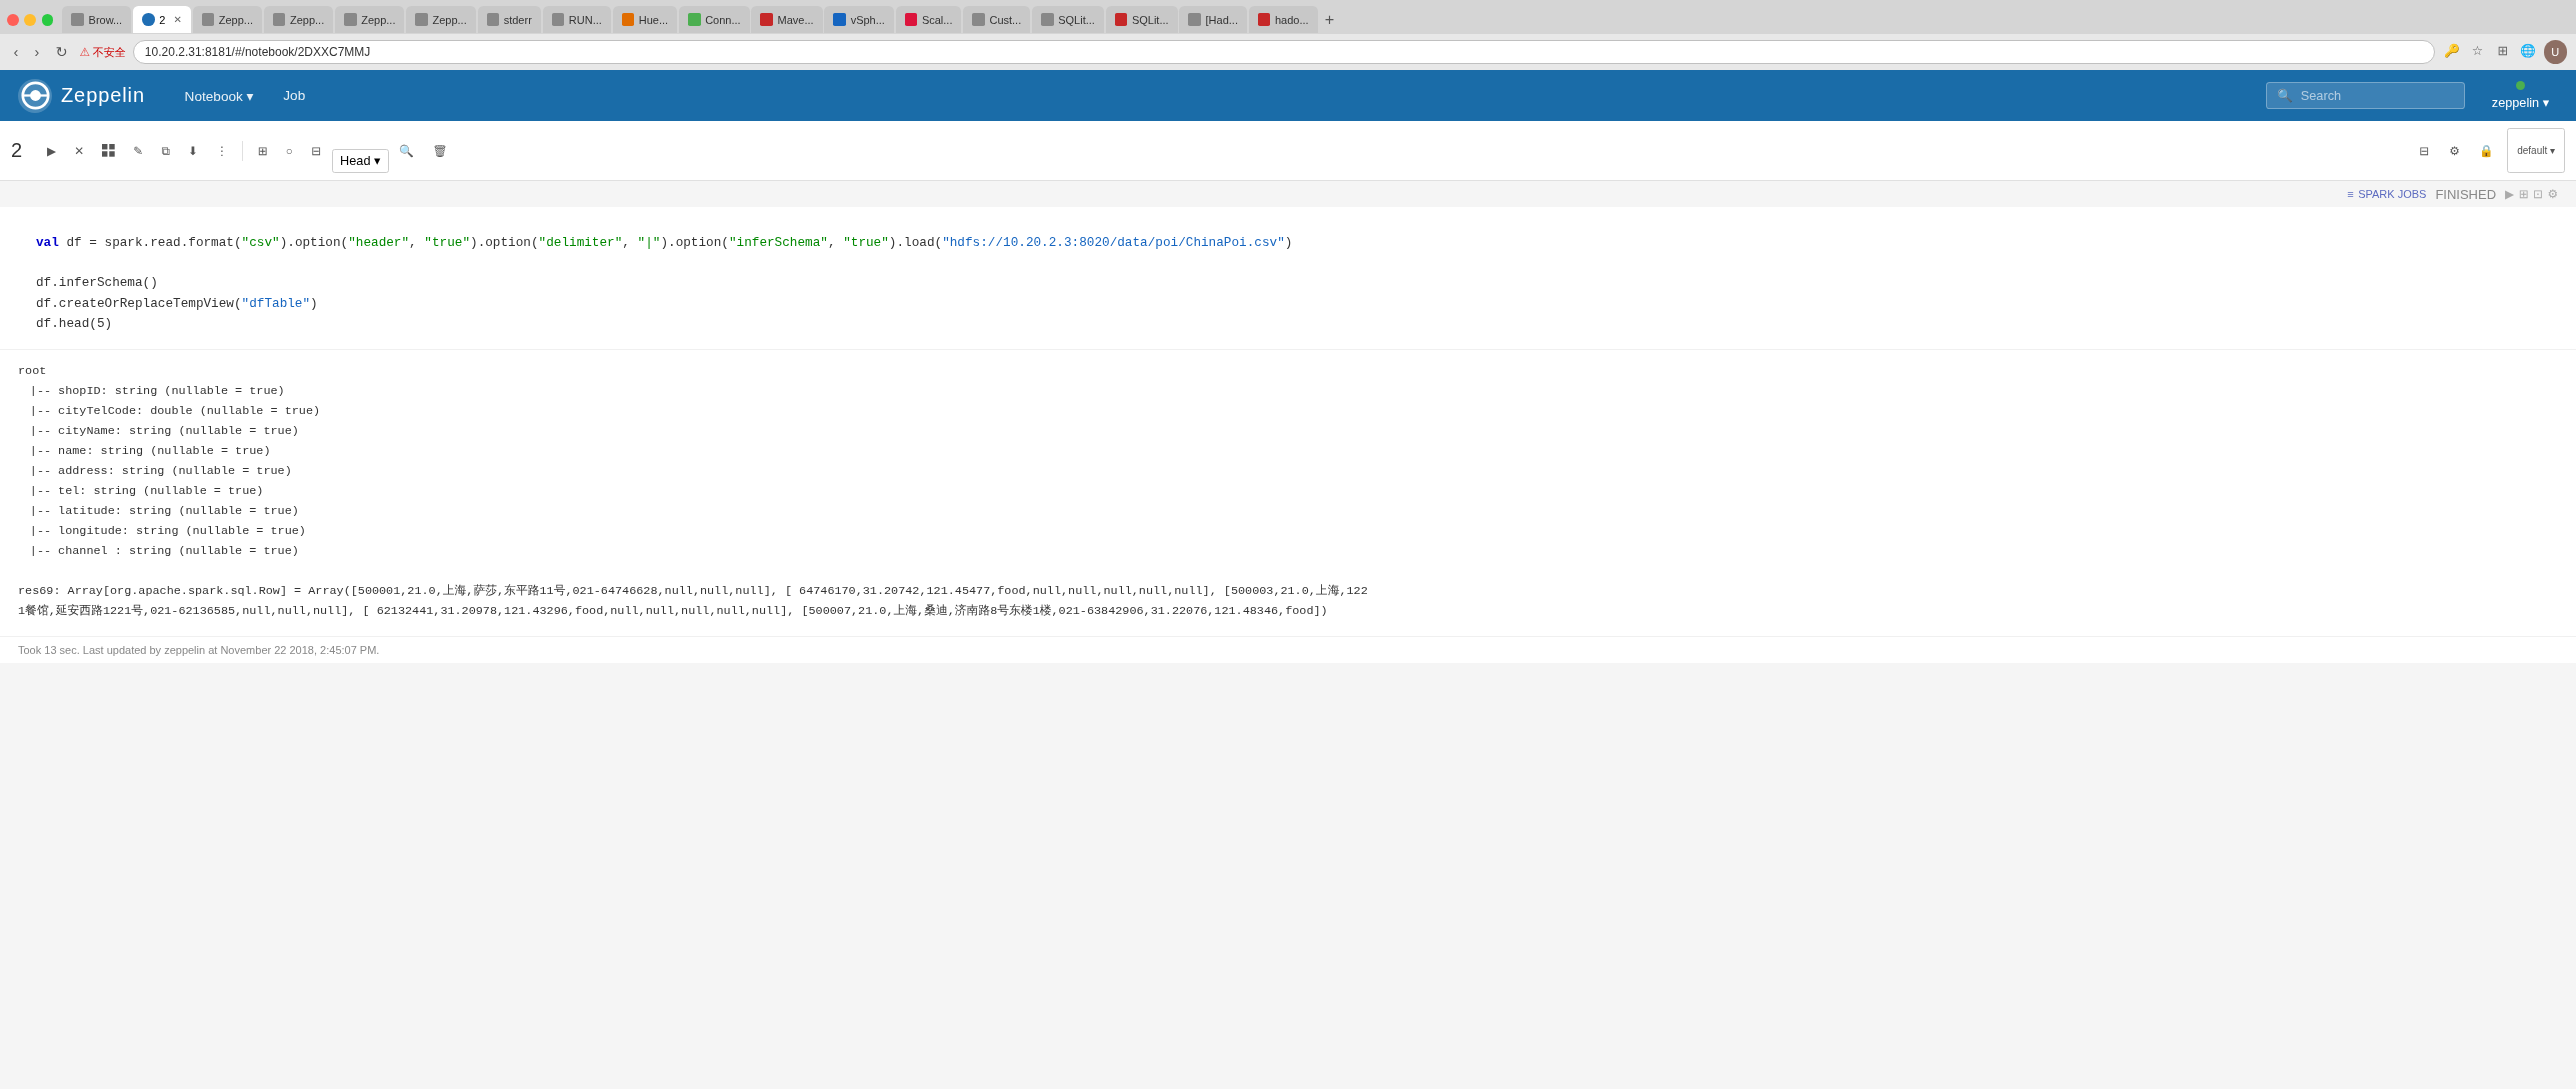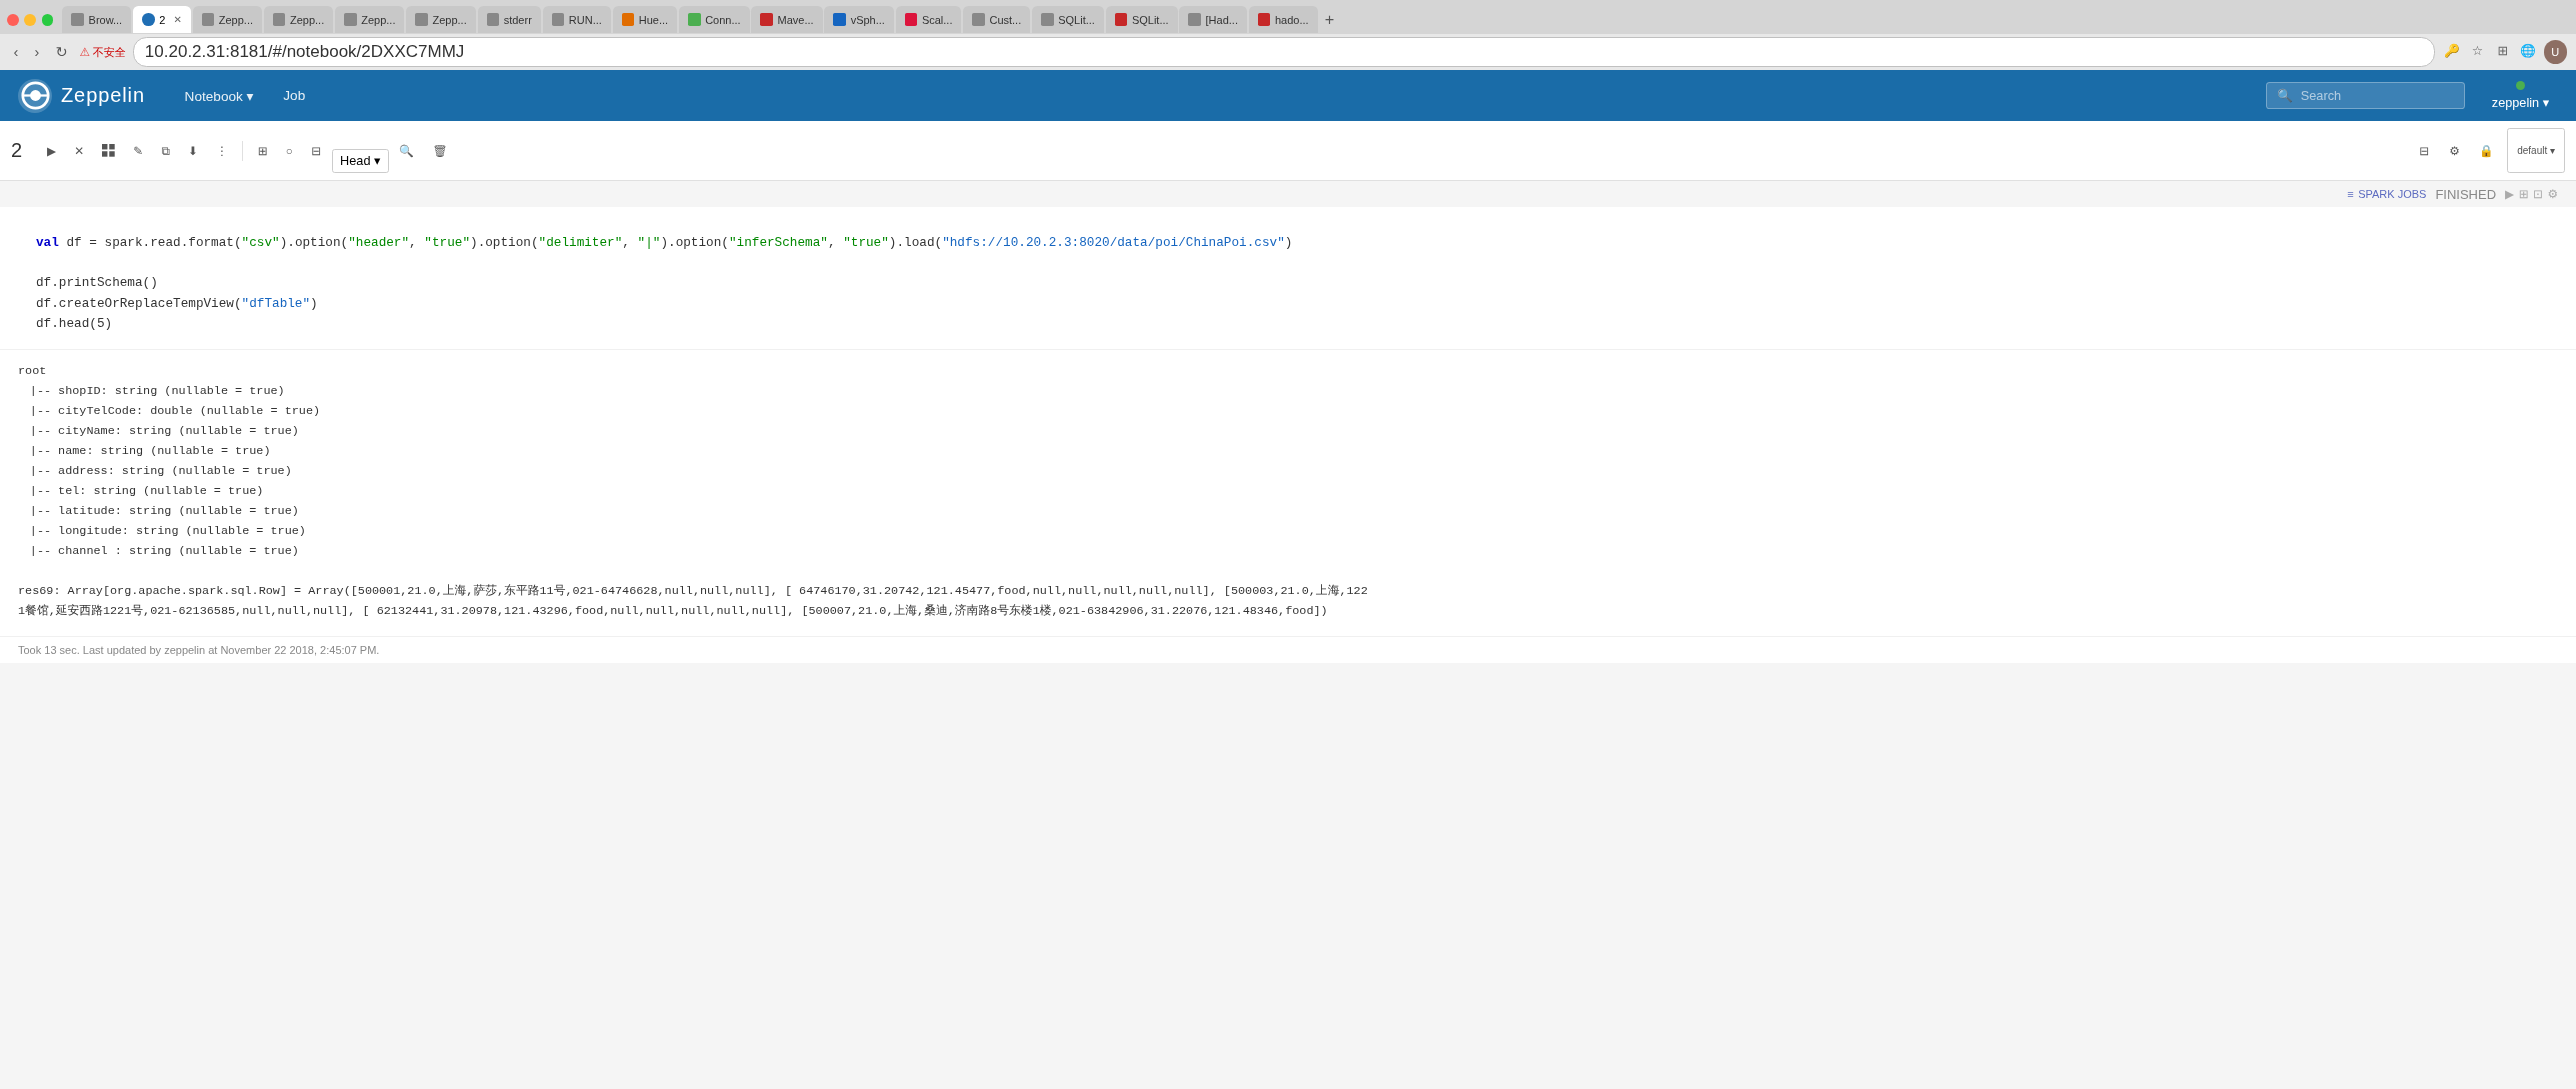--- a/index.html
+++ b/index.html
@@ -32,21 +32,21 @@
     .tab-favicon.had { background: #888; }
     .tab-favicon.hadoopc { background: #c62828; }
     .tab-close { font-size: 10px; color: #666; margin-left: 3.6px; }
     .tab-plus { background: none; border: none; font-size: 16.3px; color: #555; cursor: pointer; padding: 0 5.4px; align-self: center; }
 
     
     .address-bar { display: flex; align-items: center; padding: 5.4px 9px; background: #e8e8e8; gap: 7.2px; height: 36px; }
     .nav-btn { background: none; border: none; cursor: pointer; font-size: 14.5px; color: #555; padding: 2.7px 4.5px; border-radius: 2.7px; }
     .security-warning { display: flex; align-items: center; gap: 2.7px; font-size: 11px; color: #c00; }
     .security-icon { color: #e53935; font-size: 11.8px; }
-    .url-bar { flex: 1; background: #fff; border: 0.9px solid #c0c0c0; border-radius: 13.6px; padding: 3.6px 11px; font-size: 17px; color: #333; }
+    .url-bar { flex: 1; background: #fff; border: 0.9px solid #c0c0c0; border-radius: 13.6px; padding: 3.6px 11px; font-size: 12px; color: #333; }
     .address-actions { display: flex; gap: 5.4px; color: #666; }
     .addr-icon { width: 20px; height: 20px; display: flex; align-items: center; justify-content: center; cursor: pointer; font-size: 12.7px; color: #666; }
     .avatar { width: 23.5px; height: 23.5px; border-radius: 50%; background: #8d6e63; display: flex; align-items: center; justify-content: center; color: #fff; font-size: 11px; }
 
     
     .app-header { background: #1a6ca8; display: flex; align-items: center; padding: 0 18px; height: 51px; }
     .logo { display: flex; align-items: center; gap: 9px; margin-right: 27px; }
     .logo-icon { width: 34px; height: 34px; background: rgba(255,255,255,0.2); border-radius: 50%; display: flex; align-items: center; justify-content: center; }
     .logo-text { color: #fff; font-size: 20px; font-weight: 300; letter-spacing: 0.9px; }
     .header-nav { display: flex; gap: 4.5px; }
@@ -284,21 +284,21 @@
     <span>⚙</span>
   </div>
 </div>
 
 <div class="code-area">
   <div class="code-content">
     <span class="code-line">
       <span class="kw">val</span> df = spark.read.format(<span class="str">"csv"</span>).option(<span class="str">"header"</span>, <span class="str">"true"</span>).option(<span class="str">"delimiter"</span>, <span class="str">"|"</span>).option(<span class="str">"inferSchema"</span>, <span class="str">"true"</span>).load(<span class="blue-str">"hdfs://10.20.2.3:8020/data/poi/ChinaPoi.csv"</span>)
     </span>
     <span class="code-line">&nbsp;</span>
-    <span class="code-line">df.printSchema()</span>
+    <span class="code-line">df.inferSchema()</span>
     <span class="code-line">df.createOrReplaceTempView(<span class="blue-str">"dfTable"</span>)</span>
     <span class="code-line">df.head(5)</span>
   </div>
 </div>
 
 <div class="output-area">
   <span class="output-line">root</span>
   <span class="schema-field">  |-- shopID: string (nullable = true)</span>
   <span class="schema-field">  |-- cityTelCode: double (nullable = true)</span>
   <span class="schema-field">  |-- cityName: string (nullable = true)</span>

